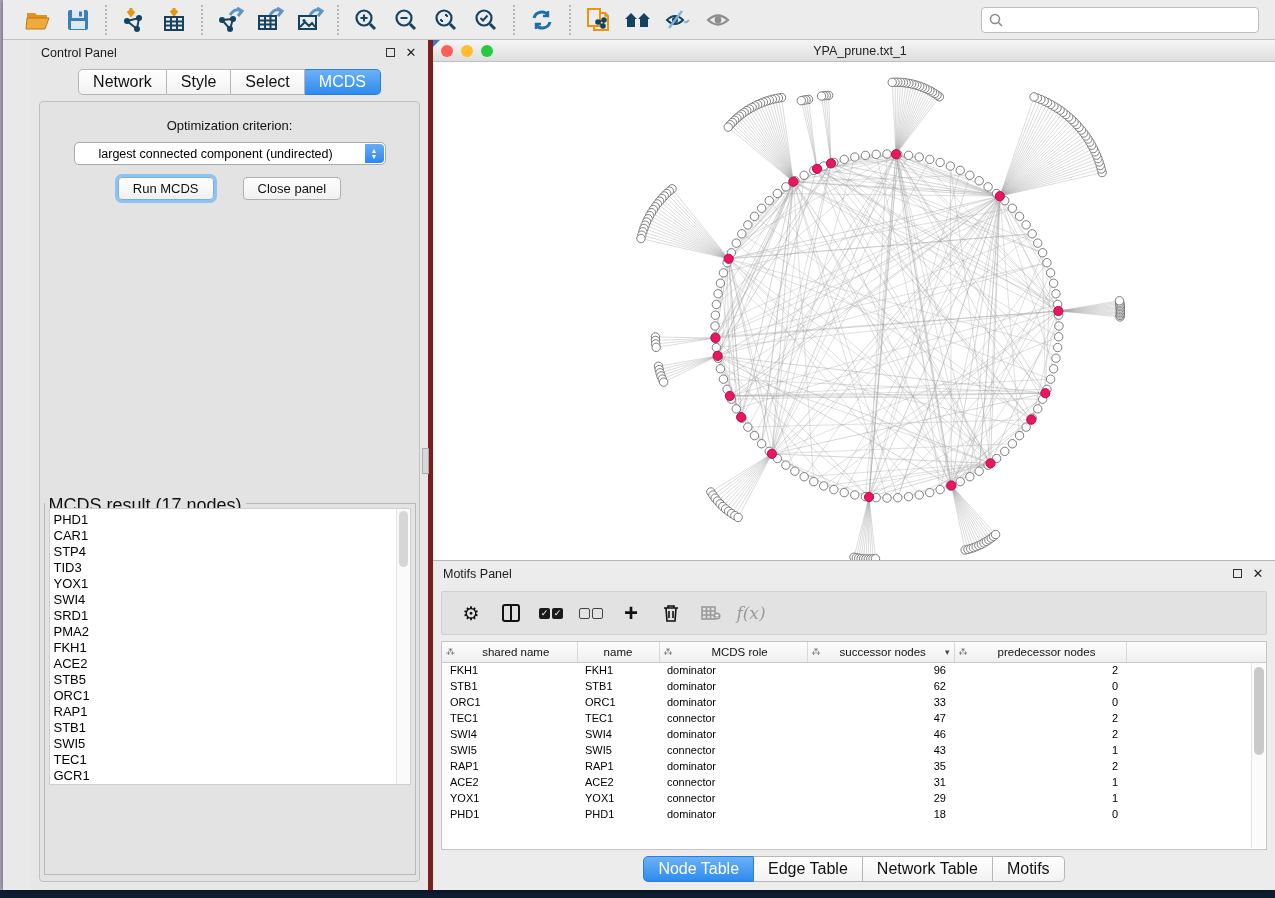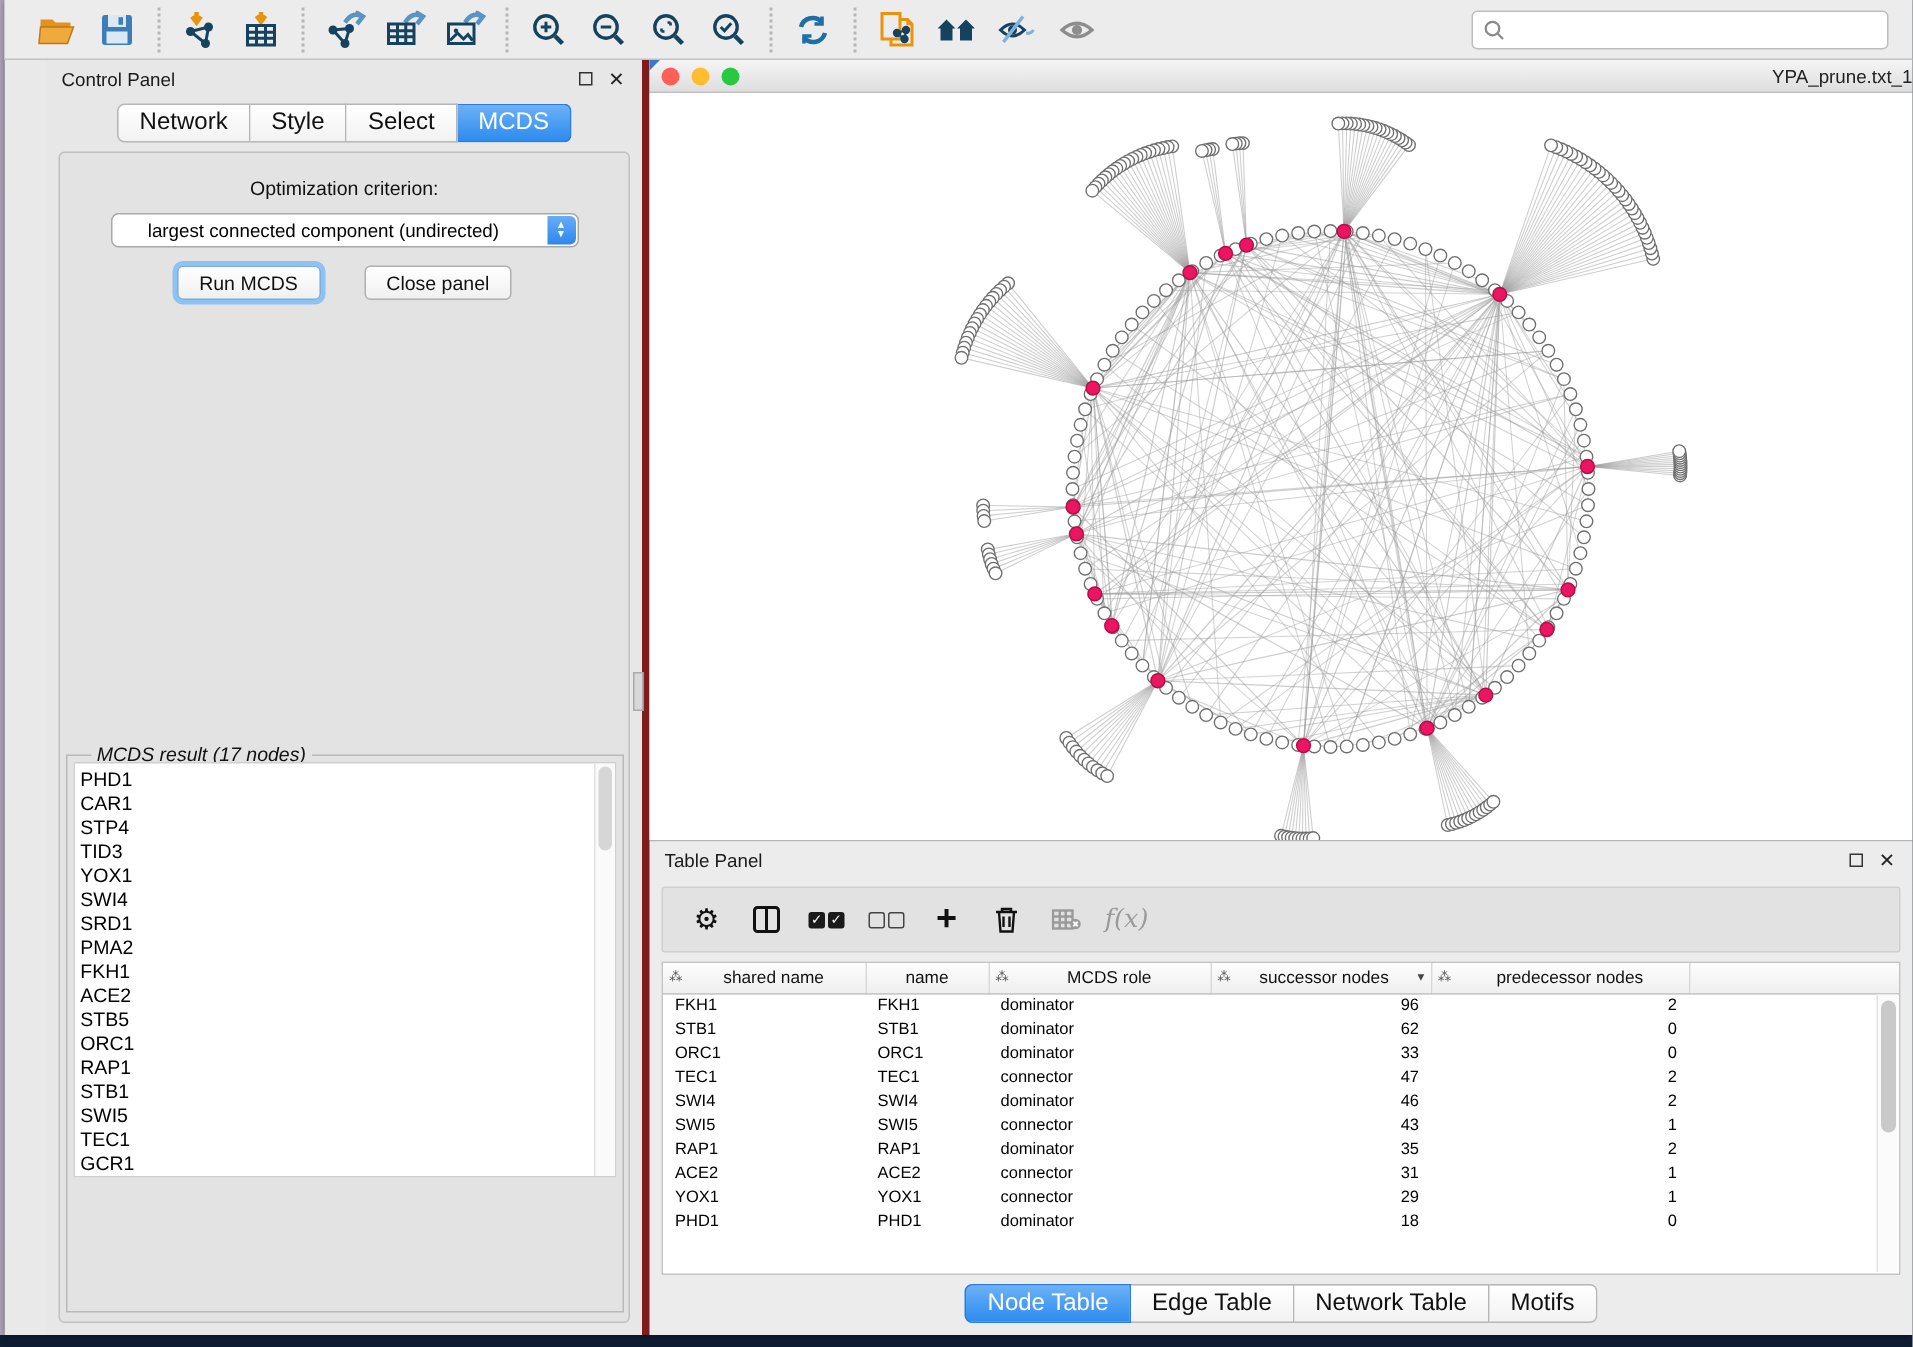--- a/index.html
+++ b/index.html
@@ -53,36 +53,36 @@
   .fake-select .stepper { position:absolute; right:1px; top:1px; bottom:1px; width:19px;
     background:linear-gradient(#67adf8,#2e86ee); border-radius:0 4px 4px 0; display:flex; flex-direction:column;
     align-items:center; justify-content:center; color:#fff; font-size:7px; line-height:6px; }
   .btn-row { display:flex; gap:29px; margin-top:12px; }
   .push-btn { font-size:13px; padding:3px 14px; background:linear-gradient(#ffffff,#f0f0f0);
     border:1px solid #b0b0b0; border-radius:4px; cursor:pointer; color:#111; }
   .push-btn.focused { box-shadow:0 0 0 3px #8ec2f5; border-color:#7aaede; }
 
   .mcds-fieldset { margin-top:auto; width:372px; margin-bottom:6px; border:1px solid #b9b9b9;
     padding:4px 4px 4px 4px; position:relative; background:transparent; height:372px; flex:none; }
-  .mcds-legend { position:absolute; top:-9px; left:16px; background:#e3e3e3; padding:0 4px;
-    font-size:13px; color:#111;font-style:italic; }
+  .mcds-legend { position:absolute; top:-9px; left:0; background:#e3e3e3; padding:0 4px;
+    font-size:18px; color:#111; }
   .mcds-list { background:#fff; border:1px solid #cfcfcf; height:100%; overflow:hidden;
     font-size:13px; line-height:16px; padding:3px 0 0 4px; position:relative; }
   .mcds-scroll { position:absolute; top:0; right:0; bottom:0; width:14px; background:#fafafa;
     border-left:1px solid #e2e2e2; }
   .mcds-thumb { position:absolute; top:2px; left:2px; width:9px; height:56px; background:#d6d6d6; border-radius:5px; }
 
   
   .right-area { flex:1; display:flex; flex-direction:column; min-width:0; }
   .net-window { height:521px; flex:none; display:flex; flex-direction:column; border-bottom:1px solid #b5b5b5; }
   .net-titlebar { height:22px; background:linear-gradient(#f5f5f5,#dedede); border-bottom:1px solid #bfbfbf;
     display:flex; align-items:center; padding:0 8px; position:relative; flex:none; }
   .traffic { display:flex; gap:8px; }
   .light { width:12px; height:12px; border-radius:50%; }
-  .net-title { position:absolute; left:12px; right:0; text-align:right; font-size:12.5px; color:#222; }
+  .net-title { position:absolute; left:12px; right:0; text-align:center; font-size:12.5px; color:#222; }
   .net-corner { position:absolute; left:0; top:0; width:0; height:0;
     border-top:7px solid #3c78c8; border-right:7px solid transparent; }
   .net-canvas { flex:1; background:#fff; position:relative; overflow:hidden; }
   .net-canvas svg { position:absolute; left:0; top:0; }
 
   
   .table-panel { flex:1; display:flex; flex-direction:column; background:#ececec; min-height:0; }
   .tp-toolbar { height:44px; background:#e2e2e2; border-bottom:1px solid #cdcdcd; display:flex;
     align-items:center; gap:10px; padding:0 14px; flex:none; margin:5px 8px 0; border:1px solid #d0d0d0; border-radius:2px; }
   .tp-btn { width:30px; height:30px; border:none; background:transparent; display:flex; align-items:center;
@@ -1019,21 +1019,21 @@
               <circle cx="518.4323340675369" cy="423.47562298548746" r="4.6" fill="#ec1561" stroke="#b80d4b" stroke-width="1"></circle>
               <circle cx="557.5121839821522" cy="401.36530772813444" r="4.6" fill="#ec1561" stroke="#b80d4b" stroke-width="1"></circle>
               <circle cx="598.2513376866129" cy="357.6779140225847" r="4.6" fill="#ec1561" stroke="#b80d4b" stroke-width="1"></circle>
               <circle cx="612.3268347938197" cy="331.2057541001552" r="4.6" fill="#ec1561" stroke="#b80d4b" stroke-width="1"></circle>
             </svg>
         </div>
       </div>
 
       <div class="table-panel">
         <div class="panel-titlebar">
-          <span>Table Panel</span>
+          <span>Motifs Panel</span>
           <span class="flex1"></span>
           <span class="mini-btn">
               <span class="float-glyph"></span>
             </span>
           <span class="mini-btn close-glyph">✕</span>
         </div>
         <div class="tp-toolbar">
           <button class="tp-btn">⚙</button>
           <button class="tp-btn">
             <svg width="20" height="20" viewBox="0 0 20 20" fill="none" stroke="#111" stroke-width="2">

